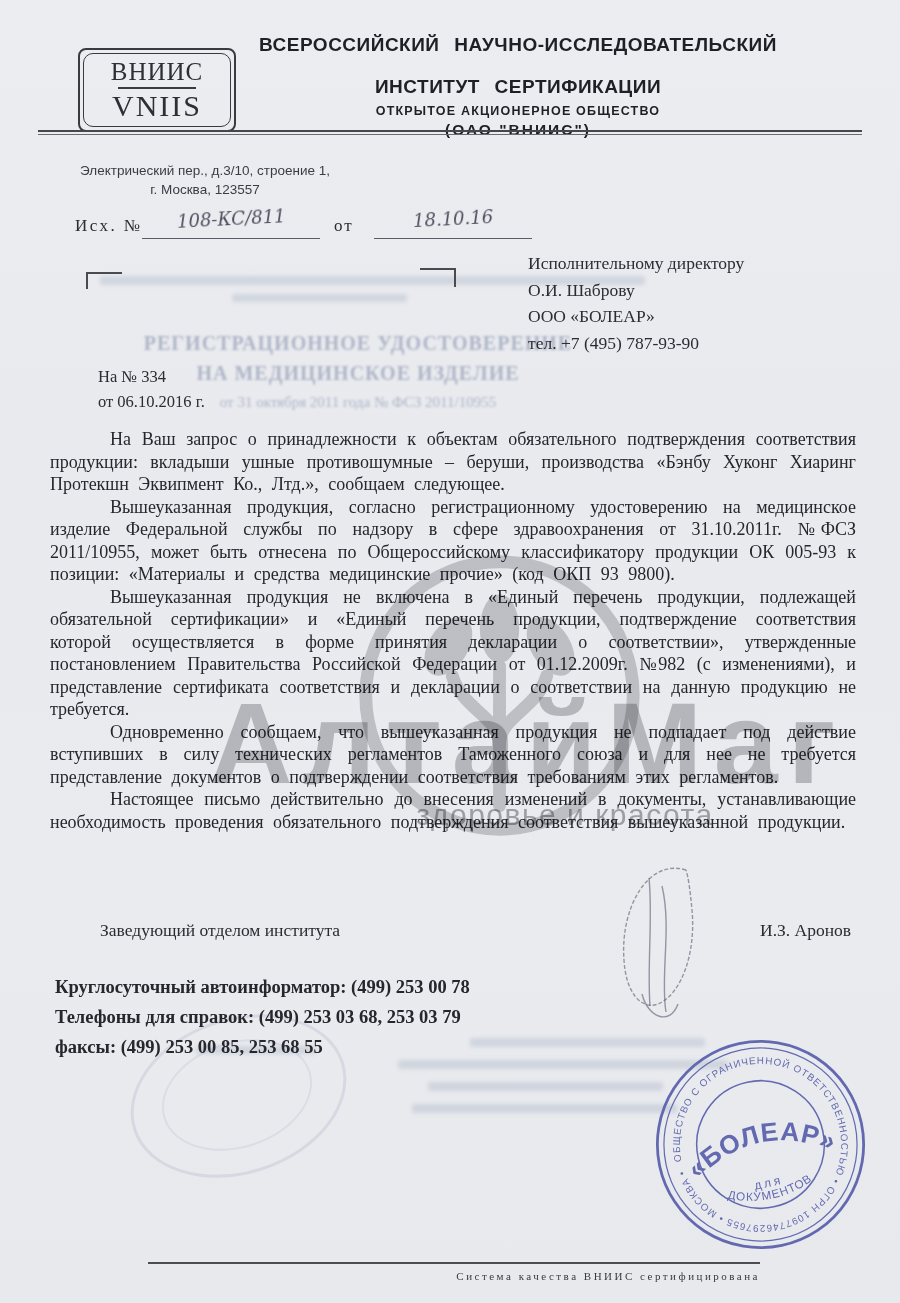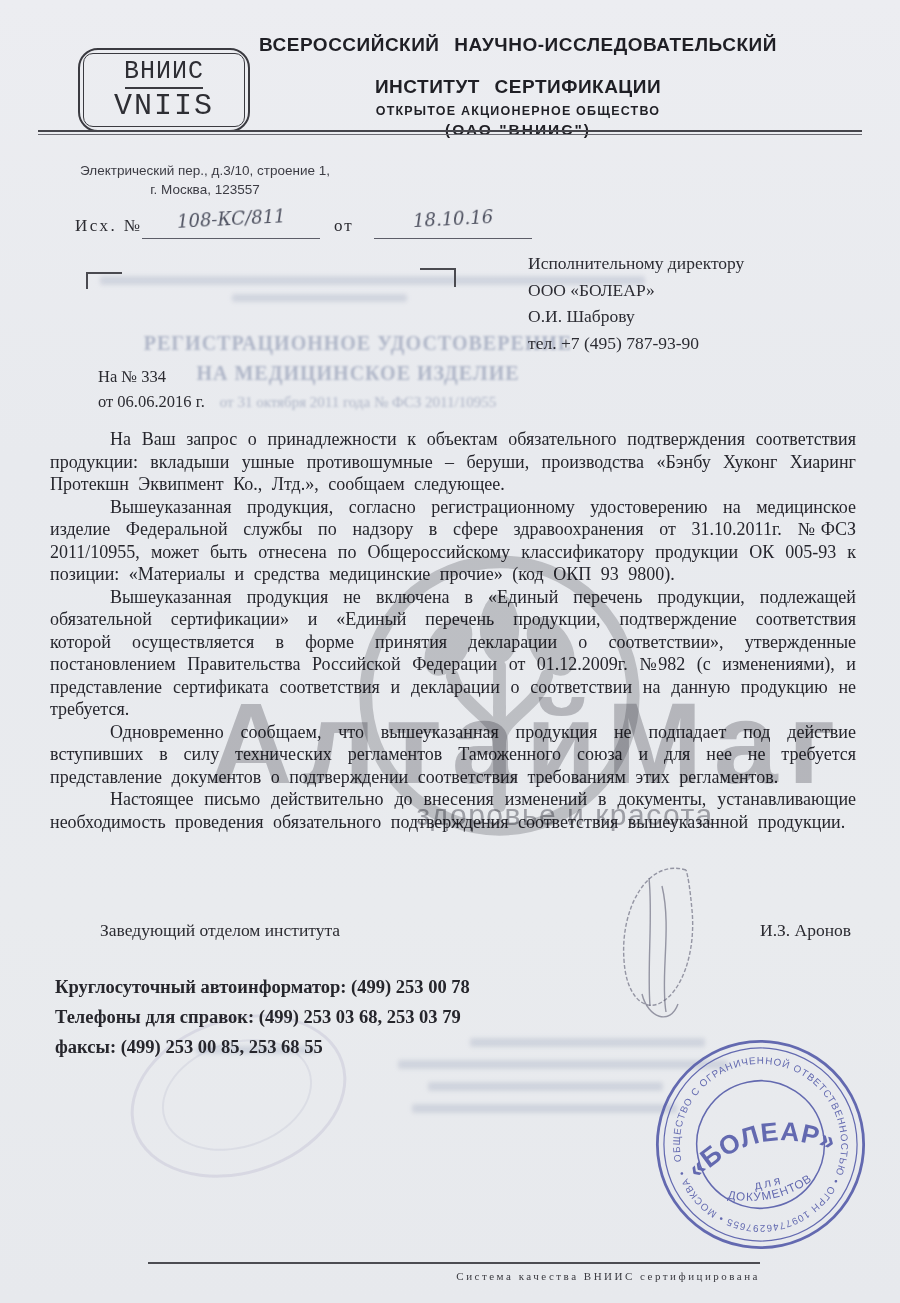--- a/index.html
+++ b/index.html
@@ -1,21 +1,21 @@
 <!DOCTYPE html>
 <html><head>
 <meta charset="utf-8">
 <style>
   html,body{margin:0;padding:0;background:#c9cbd0;}
   .page{position:relative;width:900px;height:1303px;margin:0 auto;overflow:hidden;
         background:linear-gradient(180deg,#ecedf1 0%,#e8eaee 35%,#e9ebee 70%,#e7e9ed 100%);
         font-family:"Liberation Serif",serif;color:#2b2b31;}
   .abs{position:absolute;}
   
-  .logo-box{left:78px;top:48px;width:172px;height:84px;border:2.5px solid #3a3a40;border-radius:20px;padding:3px;box-sizing:border-box;z-index:2;font-family:Liberation Mono, monospace;}
+  .logo-box{left:78px;top:48px;width:158px;height:84px;border:2.5px solid #3a3a40;border-radius:8px;padding:3px;box-sizing:border-box;z-index:2;}
   .logo-inner{border:1.5px solid #3a3a40;border-radius:10px;width:100%;height:100%;box-sizing:border-box;
               display:flex;flex-direction:column;align-items:center;justify-content:center;}
   .logo-top{font-size:25px;letter-spacing:1px;color:#2e2e34;line-height:1;}
   .logo-rule{width:78px;border-top:2px solid #3a3a40;margin:3px 0 2px 0;}
   .logo-bottom{font-size:30px;letter-spacing:2px;color:#2e2e34;line-height:1;}
   .title-block{left:258px;top:34px;width:520px;text-align:center;font-family:"Liberation Sans",sans-serif;font-weight:bold;color:#1f1f25;z-index:2;}
   .t1{font-size:19px;word-spacing:9px;letter-spacing:.5px;}
   .t2{font-size:19px;word-spacing:9px;letter-spacing:.5px;margin-top:20px;}
   .t3{font-size:12.5px;letter-spacing:1.2px;margin-top:6px;}
   .t4{font-size:15.5px;letter-spacing:2px;margin-top:3px;}
@@ -116,28 +116,28 @@
   <div class="abs smudge" style="left:470px;top:1038px;width:235px;height:9px;"></div>
   <div class="abs smudge" style="left:398px;top:1060px;width:330px;height:9px;"></div>
   <div class="abs smudge" style="left:428px;top:1082px;width:235px;height:9px;"></div>
   <div class="abs smudge" style="left:412px;top:1104px;width:265px;height:9px;"></div>
   <div class="abs smudge" style="left:196px;top:1046px;width:120px;height:8px;"></div>
   <div class="abs ghost-stamp" style="left:128px;top:1018px;width:215px;height:150px;transform:rotate(-18deg);"></div>
   <div class="abs ghost-stamp2" style="left:160px;top:1042px;width:150px;height:102px;transform:rotate(-18deg);"></div>
 
   <div class="abs recipient">
     <div>Исполнительному директору</div>
+    <div>О.И. Шаброву</div>
     <div>ООО «БОЛЕАР»</div>
-    <div>О.И. Шаброву</div>
     <div>тел. +7 (495) 787-93-90</div>
   </div>
 
   <div class="abs refblock">
     <div>На № 334</div>
-    <div>от  06.06.2016 г.</div>
+    <div>от  06.10.2016 г.</div>
   </div>
 
   <div class="abs bodytext">
     <p>На Ваш запрос о принадлежности к объектам обязательного подтверждения соответствия продукции:  вкладыши ушные противошумные – беруши, производства «Бэнбу Хуконг Хиаринг Протекшн Эквипмент Ко., Лтд.», сообщаем следующее.</p>
     <p>Вышеуказанная продукция, согласно регистрационному удостоверению на медицинское изделие Федеральной службы по надзору в сфере здравоохранения от 31.10.2011г. №ФСЗ 2011/10955, может быть отнесена по Общероссийскому классификатору продукции ОК 005-93 к позиции: «Материалы и средства медицинские прочие» (код ОКП 93 9800).</p>
     <p>Вышеуказанная продукция не включена в «Единый перечень продукции, подлежащей обязательной сертификации» и «Единый перечень продукции, подтверждение соответствия которой осуществляется в форме принятия декларации о соответствии», утвержденные постановлением Правительства Российской Федерации от 01.12.2009г. №982 (с изменениями), и представление сертификата соответствия и декларации о соответствии на данную продукцию не требуется.</p>
     <p>Одновременно сообщаем, что вышеуказанная продукция не подпадает под действие вступивших в силу технических регламентов Таможенного союза и для нее не требуется представление документов о подтверждении соответствия требованиям этих регламентов.</p>
     <p>Настоящее письмо действительно до внесения изменений в документы, устанавливающие необходимость проведения обязательного подтверждения соответствия вышеуказанной продукции.</p>
   </div>
 

